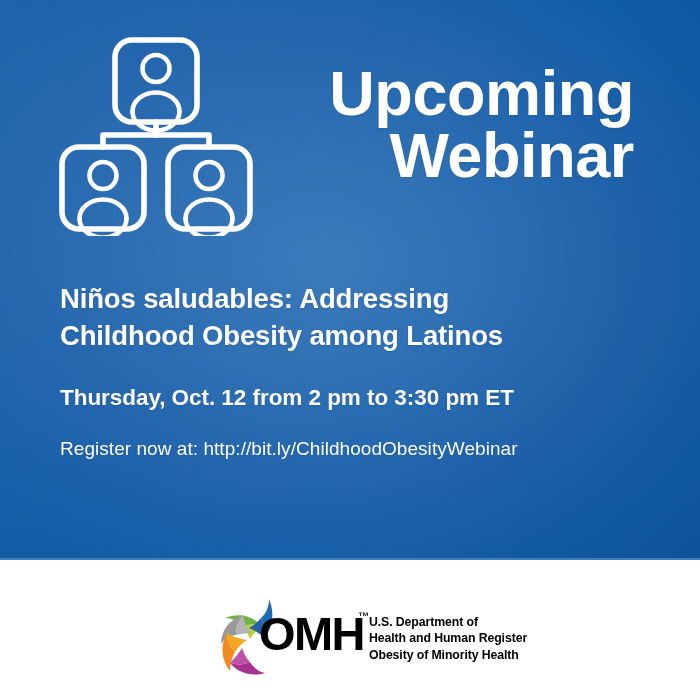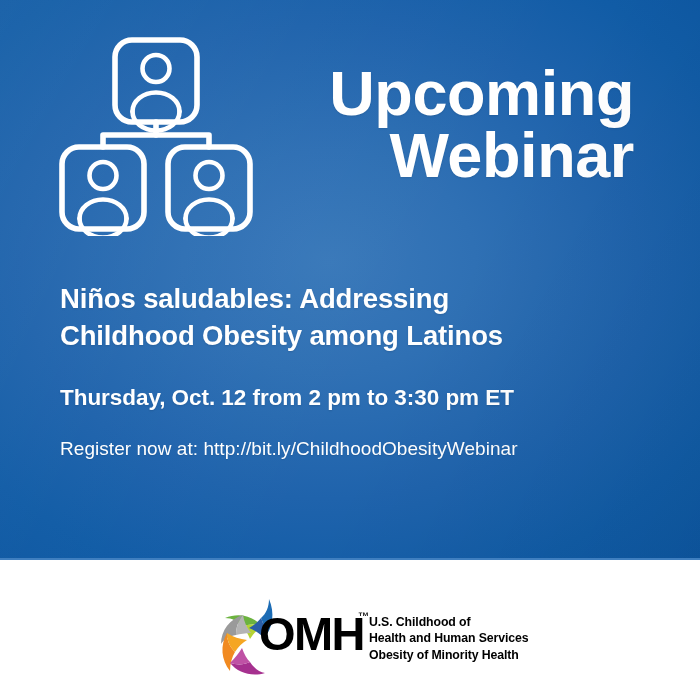--- a/index.html
+++ b/index.html
@@ -244,20 +244,20 @@
             <path d="M46 76 C33 80 19 76 11 66 C18 68 25 68 31 65 C35 71 40 75 46 76 Z" fill="#a6318f"></path>
             <path d="M31 65 C25 68 18 68 11 66 C16 61 20 56 23 51 C25 57 28 62 31 65 Z" fill="#bf52a5"></path>
           </g>
         </svg>
       </div>
 
       <div id="omh-wordmark">OMH</div>
       <div id="omh-tm">™</div>
 
       <div id="omh-tagline">
-        <span class="tg-line">U.S. Childhood of</span>
-        <span class="tg-line">Health and Human Services</span>
+        <span class="tg-line">U.S. Department of</span>
+        <span class="tg-line">Health and Human Register</span>
         <span class="tg-line">Obesity of Minority Health</span>
       </div>
     </div>
   </div>
 
 </div>
 
 </body></html>

